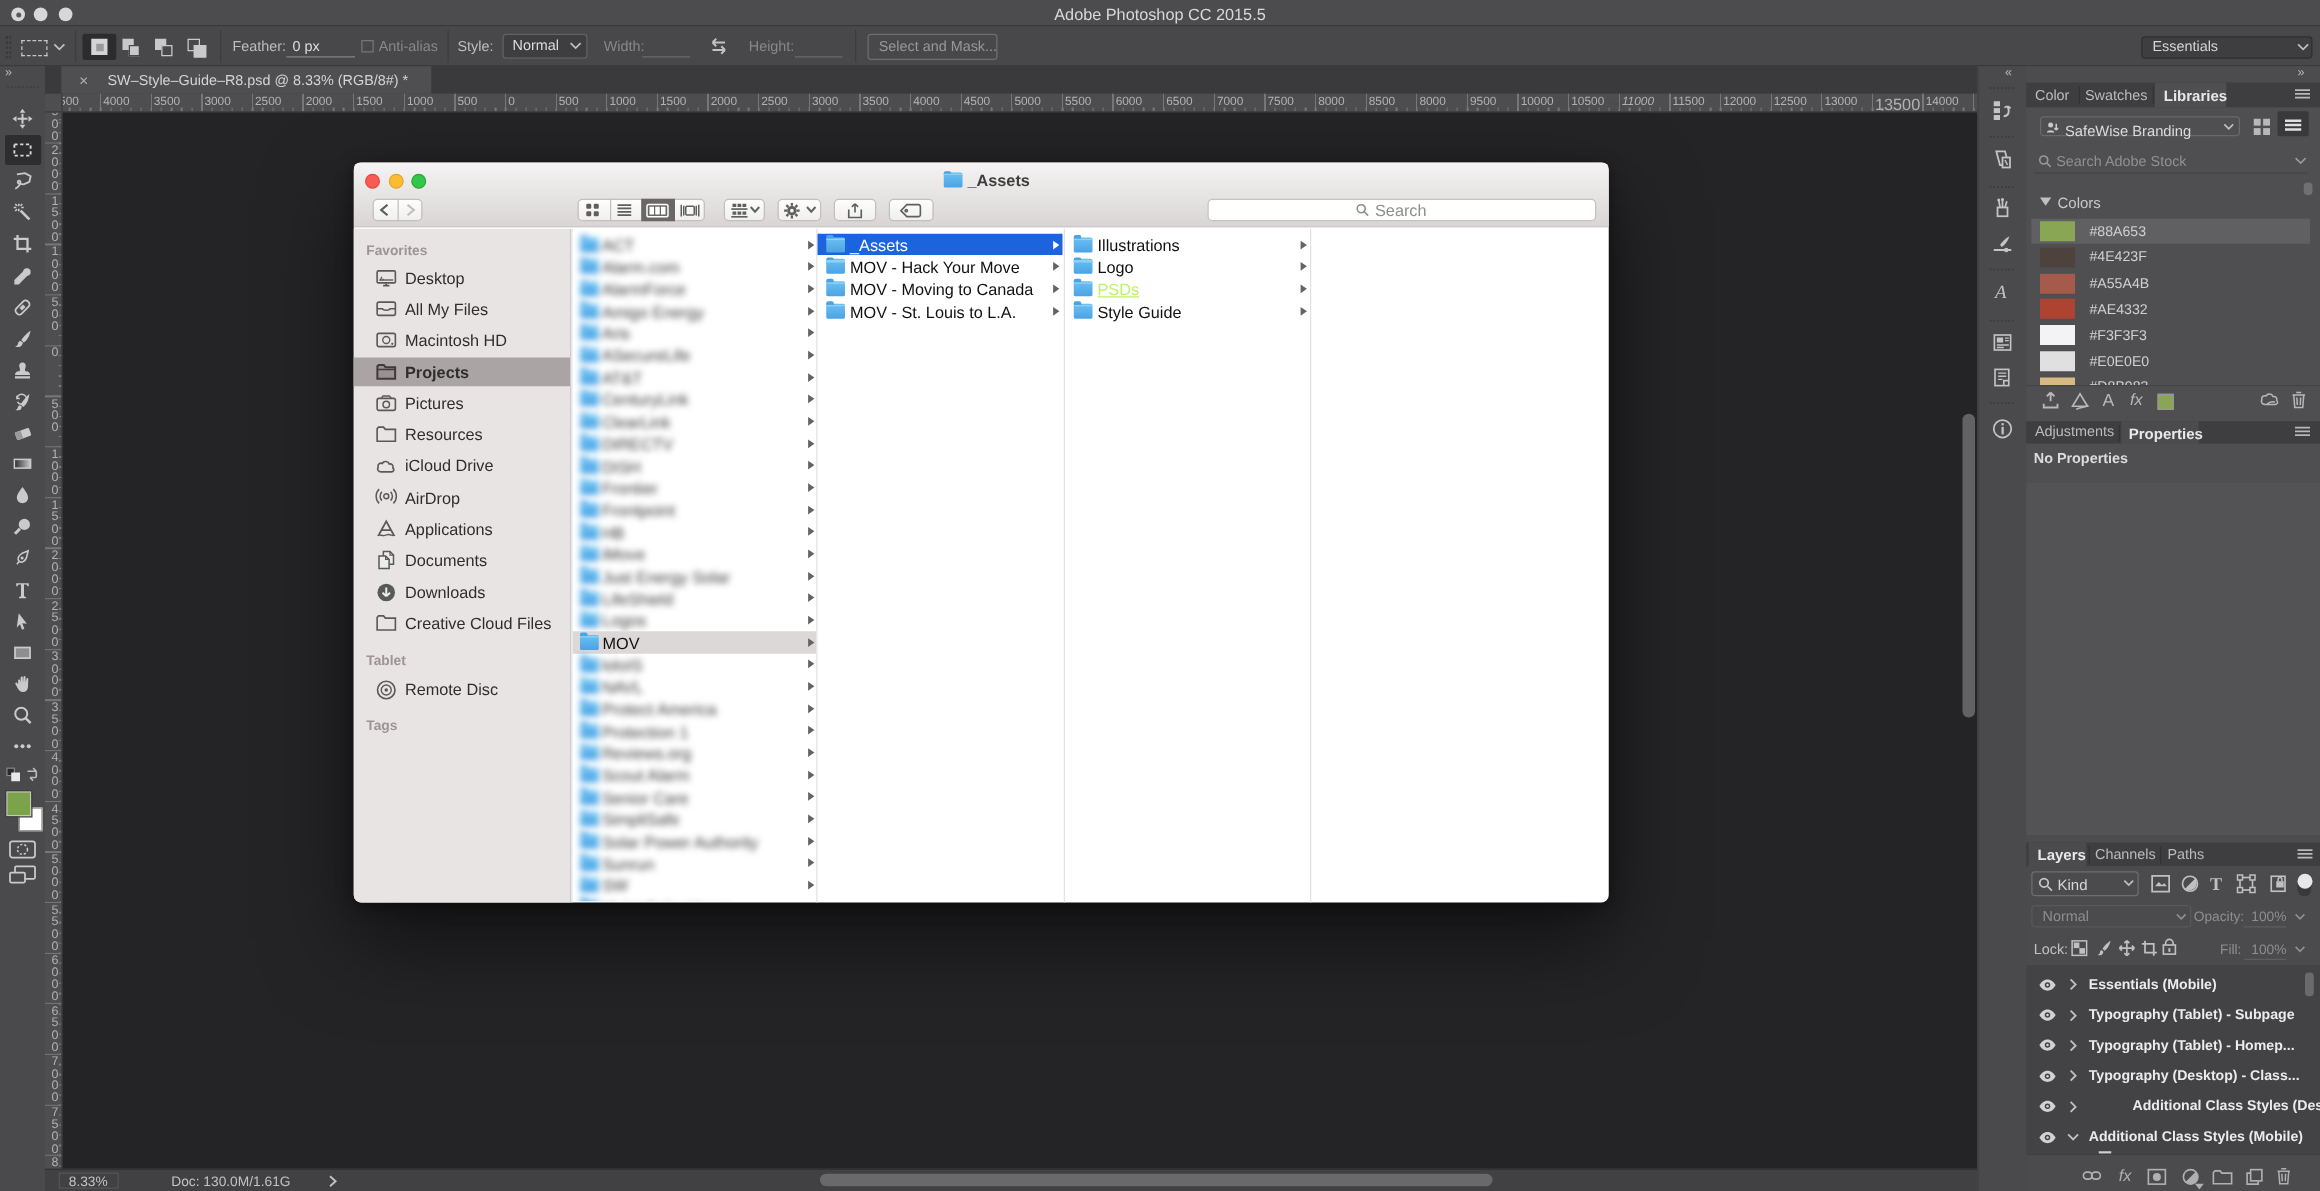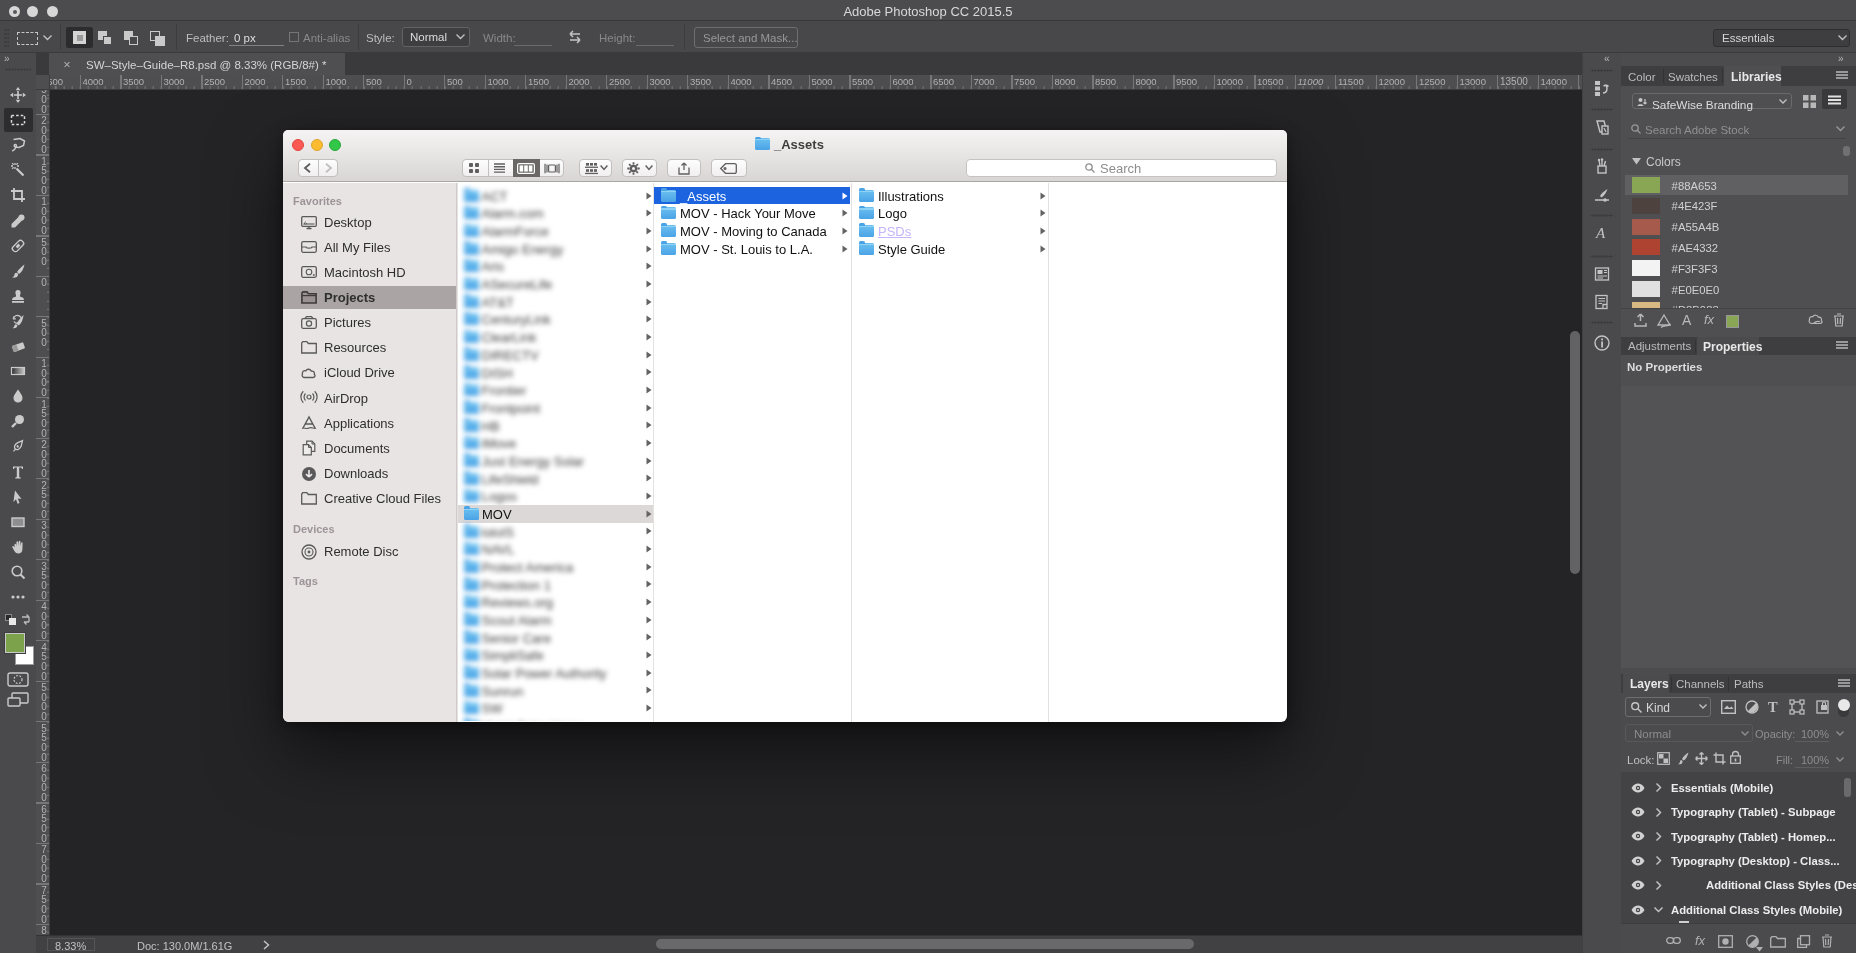--- a/index.html
+++ b/index.html
@@ -198,21 +198,21 @@
 <div style="position:absolute;left:1045.0px;top:1px;font-size:9.5px;color:#b2b2b2;white-space:nowrap;">8500</div>
 <div style="position:absolute;left:1085.5px;top:1px;font-size:9.5px;color:#b2b2b2;white-space:nowrap;">8000</div>
 <div style="position:absolute;left:1126.0px;top:1px;font-size:9.5px;color:#b2b2b2;white-space:nowrap;">9500</div>
 <div style="position:absolute;left:1166.5px;top:1px;font-size:9.5px;color:#b2b2b2;white-space:nowrap;">10000</div>
 <div style="position:absolute;left:1207.0px;top:1px;font-size:9.5px;color:#b2b2b2;white-space:nowrap;">10500</div>
 <div style="position:absolute;left:1247.5px;top:1px;font-size:9.5px;color:#b2b2b2;white-space:nowrap;font-style:italic;">11000</div>
 <div style="position:absolute;left:1288.0px;top:1px;font-size:9.5px;color:#b2b2b2;white-space:nowrap;">11500</div>
 <div style="position:absolute;left:1328.5px;top:1px;font-size:9.5px;color:#b2b2b2;white-space:nowrap;">12000</div>
 <div style="position:absolute;left:1369.0px;top:1px;font-size:9.5px;color:#b2b2b2;white-space:nowrap;">12500</div>
 <div style="position:absolute;left:1409.5px;top:1px;font-size:9.5px;color:#b2b2b2;white-space:nowrap;">13000</div>
-<div style="position:absolute;left:1450.0px;top:1px;font-size:10px;color:#b2b2b2;white-space:nowrap;">13500</div>
+<div style="position:absolute;left:1450.0px;top:1px;font-size:13px;color:#b2b2b2;white-space:nowrap;">13500</div>
 <div style="position:absolute;left:1490.5px;top:1px;font-size:9.5px;color:#b2b2b2;white-space:nowrap;">14000</div>
 </div>
 <div style="position:absolute;left:36px;top:90px;width:14px;height:845px;background:#4e4e50;border-right:1px solid #3c3c3c;background-image:repeating-linear-gradient(to bottom,#77777a 0,#77777a 1px,transparent 1px,transparent 40.5px),repeating-linear-gradient(to bottom,#77777a 0,#77777a 1px,transparent 1px,transparent 8.1px);background-position:0 24.0px,11px 7.800000000000008px;background-size:13px 100%,3px 100%;background-repeat:repeat-y;"></div>
 <div style="position:absolute;left:36px;top:90px;width:14px;height:845px;overflow:hidden;">
 <div style="position:absolute;left:2px;top:-14.5px;font-size:10px;color:#b2b2b2;white-space:nowrap;line-height:9.7px;width:12px;text-align:center;white-space:normal;">2<br>5<br>0<br>0</div>
 <div style="position:absolute;left:2px;top:26.0px;font-size:10px;color:#b2b2b2;white-space:nowrap;line-height:9.7px;width:12px;text-align:center;white-space:normal;">2<br>0<br>0<br>0</div>
 <div style="position:absolute;left:2px;top:66.5px;font-size:10px;color:#b2b2b2;white-space:nowrap;line-height:9.7px;width:12px;text-align:center;white-space:normal;">1<br>5<br>0<br>0</div>
 <div style="position:absolute;left:2px;top:107.0px;font-size:10px;color:#b2b2b2;white-space:nowrap;line-height:9.7px;width:12px;text-align:center;white-space:normal;">1<br>0<br>0<br>0</div>
 <div style="position:absolute;left:2px;top:147.5px;font-size:10px;color:#b2b2b2;white-space:nowrap;line-height:9.7px;width:12px;text-align:center;white-space:normal;">5<br>0<br>0</div>
 <div style="position:absolute;left:2px;top:188.0px;font-size:10px;color:#b2b2b2;white-space:nowrap;line-height:9.7px;width:12px;text-align:center;white-space:normal;">0</div>
@@ -705,21 +705,21 @@
 <div style="position:absolute;left:324px;top:440.8px;font-size:13px;color:#2e2e2e;white-space:nowrap;font-weight:normal;">Documents</div>
 <svg style="position:absolute;left:301px;top:465.6px;overflow:visible" width="16" height="16">
     <circle cx="8" cy="8" r="7" fill="#595959"></circle>
     <path d="M8 4 V11 M8 11 L5 8.2 M8 11 L11 8.2" stroke="#eeebeb" stroke-width="1.6" fill="none"></path>
   </svg>
 <div style="position:absolute;left:324px;top:466.1px;font-size:13px;color:#2e2e2e;white-space:nowrap;font-weight:normal;">Downloads</div>
 <svg style="position:absolute;left:301px;top:490.9px;overflow:visible" width="16" height="16">
     <path d="M0.7 13 V3 L1.8 1.7 H5.8 L7.3 3.5 H15.3 V13 Z" stroke="#595959" stroke-width="1.3" fill="none"></path>
   </svg>
 <div style="position:absolute;left:324px;top:491.4px;font-size:13px;color:#2e2e2e;white-space:nowrap;font-weight:normal;">Creative Cloud Files</div>
-<div style="position:absolute;left:293px;top:523.4px;font-size:11px;color:#9c9498;white-space:nowrap;font-weight:bold;">Devices</div>
+<div style="position:absolute;left:293px;top:523.4px;font-size:11px;color:#9c9498;white-space:nowrap;font-weight:bold;">Tablet</div>
 <svg style="position:absolute;left:301px;top:543.6px;overflow:visible" width="16" height="16">
     <circle cx="8" cy="8" r="7" stroke="#595959" stroke-width="1.3" fill="none"></circle>
     <circle cx="8" cy="8" r="4" stroke="#595959" stroke-width="1.1" fill="none"></circle>
     <circle cx="8" cy="8" r="1.4" fill="#595959"></circle>
   </svg>
 <div style="position:absolute;left:324px;top:544.1px;font-size:13px;color:#2e2e2e;white-space:nowrap;">Remote Disc</div>
 <div style="position:absolute;left:293px;top:574.8px;font-size:11px;color:#9c9498;white-space:nowrap;font-weight:bold;">Tags</div>
 <div style="position:absolute;left:457.0px;top:183px;width:1px;height:538.5px;background:#e4e1e1;"></div>
 <div style="position:absolute;left:653.0px;top:183px;width:1px;height:538.5px;background:#e4e1e1;"></div>
 <div style="position:absolute;left:850.5px;top:183px;width:1px;height:538.5px;background:#e4e1e1;"></div>
@@ -1040,21 +1040,21 @@
 <div style="position:absolute;left:858.5px;top:207.27000000000004px;width:15px;height:12px;background:linear-gradient(#6cc0f0,#4aa3e6);border-radius:1.5px;"></div>
 <div style="position:absolute;left:858.5px;top:205.77000000000004px;width:6.3px;height:3px;background:#4aa3e6;border-radius:1.5px 1.5px 0 0;"></div>
 <div style="position:absolute;left:858.5px;top:208.47000000000003px;width:15px;height:1.2px;background:#8ed3f6;"></div>
 <div style="position:absolute;left:878px;top:206.47000000000003px;font-size:13px;color:#111;white-space:nowrap;">Logo</div>
 <svg style="position:absolute;left:1040px;top:209.30500000000004px;overflow:visible" width="6" height="8">
     <path d="M0.5 0.5 L5.5 4 L0.5 7.5 Z" fill="#636363"></path>
   </svg>
 <div style="position:absolute;left:858.5px;top:224.94000000000003px;width:15px;height:12px;background:linear-gradient(#6cc0f0,#4aa3e6);border-radius:1.5px;"></div>
 <div style="position:absolute;left:858.5px;top:223.44000000000003px;width:6.3px;height:3px;background:#4aa3e6;border-radius:1.5px 1.5px 0 0;"></div>
 <div style="position:absolute;left:858.5px;top:226.14000000000001px;width:15px;height:1.2px;background:#8ed3f6;"></div>
-<div style="position:absolute;left:878px;top:224.14000000000001px;font-size:13px;color:#c4b5fd;white-space:nowrap;text-decoration:underline;">PSDs</div>
+<div style="position:absolute;left:878px;top:224.14000000000001px;font-size:13px;color:#bef264;white-space:nowrap;text-decoration:underline;">PSDs</div>
 <svg style="position:absolute;left:1040px;top:226.97500000000002px;overflow:visible" width="6" height="8">
     <path d="M0.5 0.5 L5.5 4 L0.5 7.5 Z" fill="#636363"></path>
   </svg>
 <div style="position:absolute;left:858.5px;top:242.61px;width:15px;height:12px;background:linear-gradient(#6cc0f0,#4aa3e6);border-radius:1.5px;"></div>
 <div style="position:absolute;left:858.5px;top:241.11px;width:6.3px;height:3px;background:#4aa3e6;border-radius:1.5px 1.5px 0 0;"></div>
 <div style="position:absolute;left:858.5px;top:243.81px;width:15px;height:1.2px;background:#8ed3f6;"></div>
 <div style="position:absolute;left:878px;top:241.81px;font-size:13px;color:#111;white-space:nowrap;">Style Guide</div>
 <svg style="position:absolute;left:1040px;top:244.645px;overflow:visible" width="6" height="8">
     <path d="M0.5 0.5 L5.5 4 L0.5 7.5 Z" fill="#636363"></path>
   </svg>

